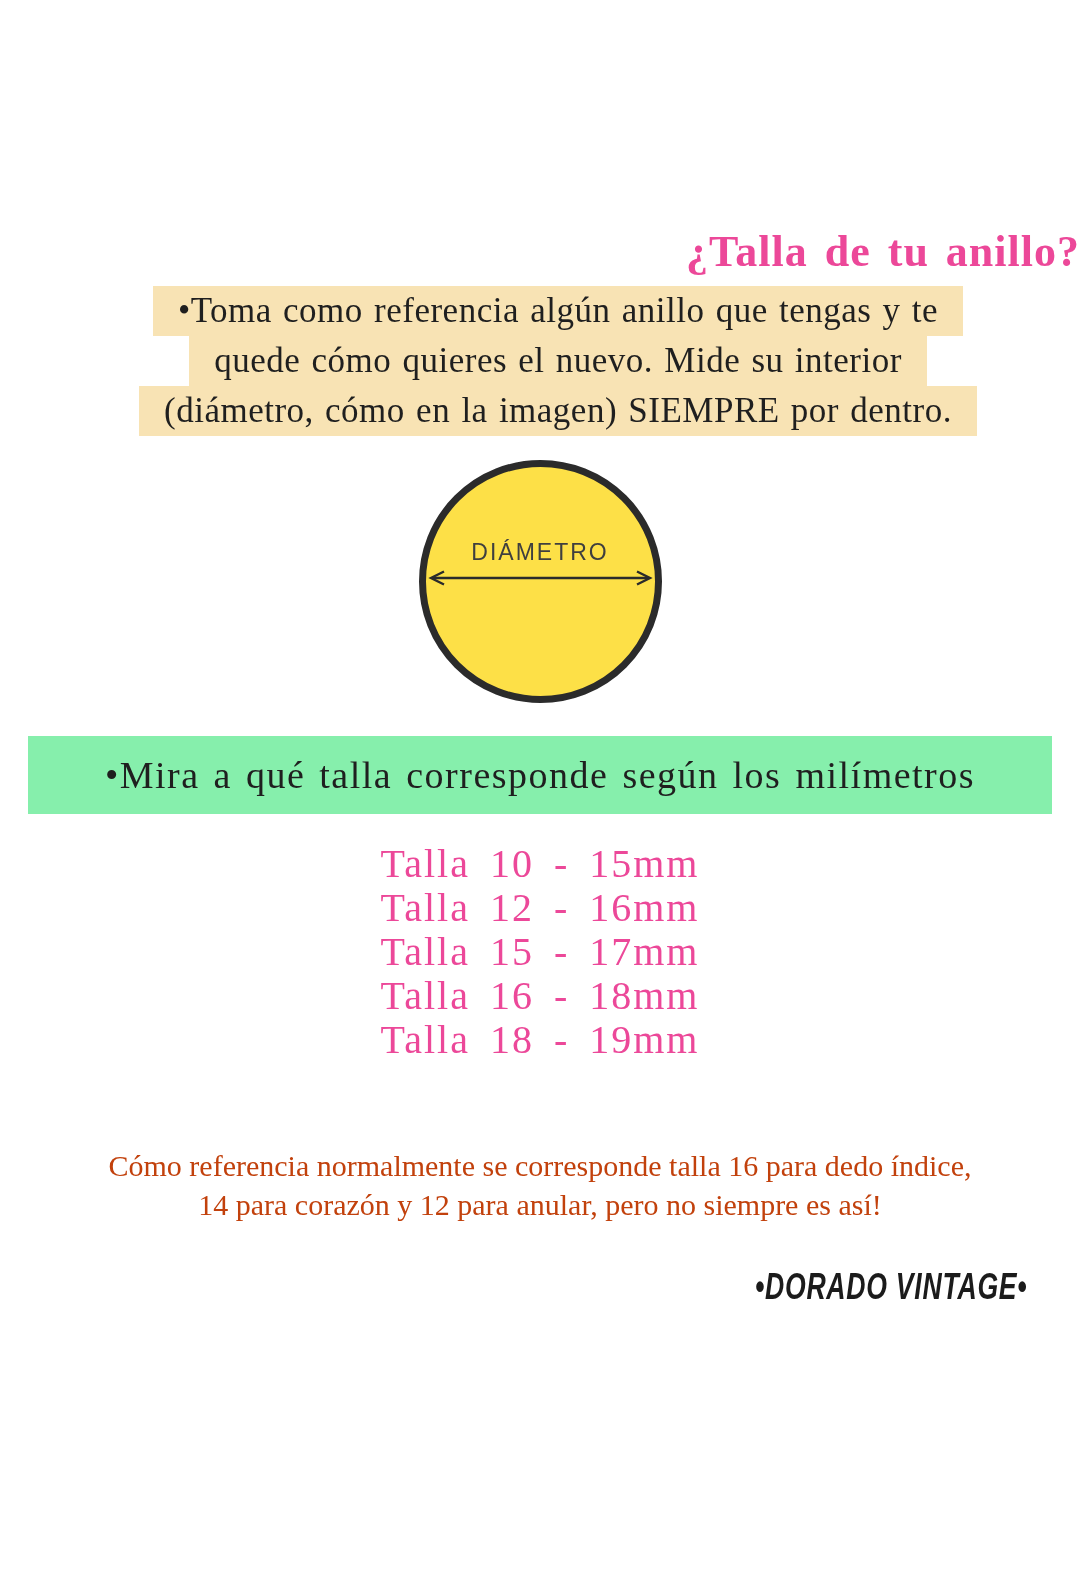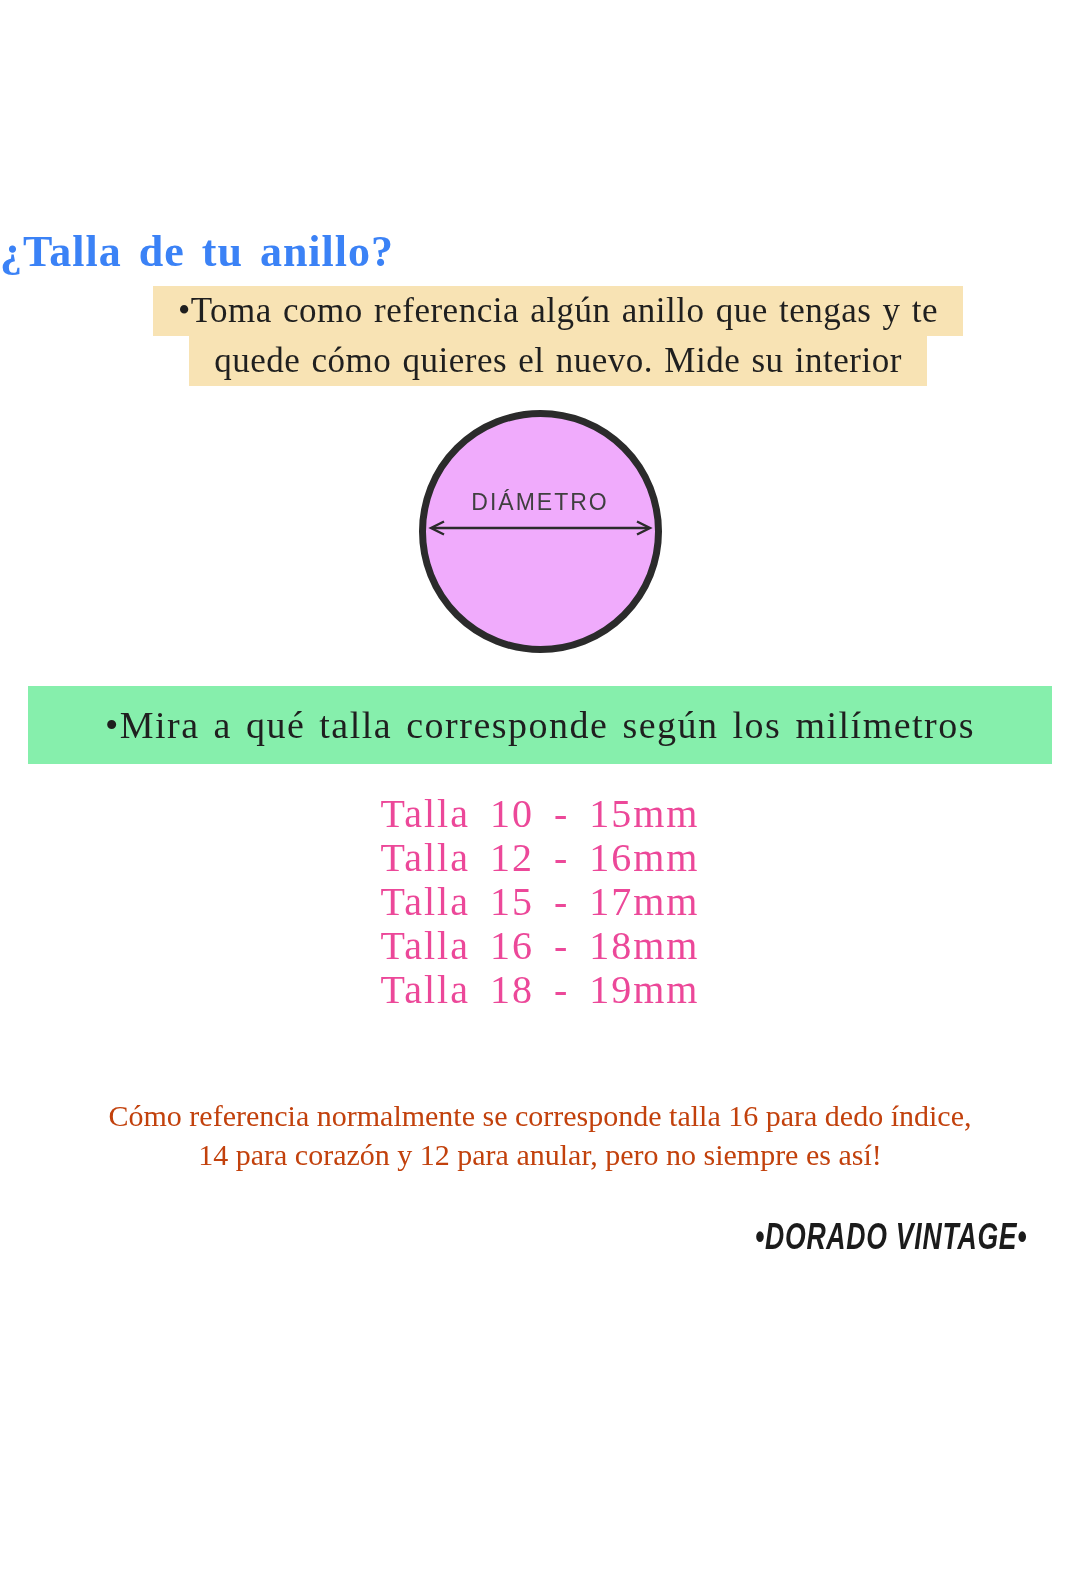--- a/index.html
+++ b/index.html
@@ -8,46 +8,46 @@
     position:relative;
     width:1080px; height:1584px;
     margin:0 auto;
     background:#ffffff;
     color:#1f1f1f;
     font-family:"Liberation Serif", serif;
     overflow:hidden;
   }
   .title {
     padding-top:226px;
-    text-align:left;
+    text-align:right;
     font-size:44px;
     font-weight:bold;
     letter-spacing:1px;
     word-spacing:5px;
-    color:#3b82f6;
+    color:#ec4899;
   }
   .intro { margin-top:9px;padding-left:36px; }
   .hl-row { text-align:center; line-height:0; }
   .hl {
     display:inline-block;
     background:#f8e3b4;
     font-size:35px;
     line-height:50px;
     padding:0 25px;
     letter-spacing:0.5px;
     word-spacing:2px;
     white-space:nowrap;
   }
   .diagram { margin-top:24px; display:flex; justify-content:center; }
   .circle {
     position:relative;
     width:243px; height:243px;
     border:7px solid #2b2b2b;
     border-radius:50%;
-    background:#f0abfc;
+    background:#fde047;
   }
   .diag-label {
     position:absolute; top:72px; left:0;
     width:229px;
     text-align:center;
     font-family:"Liberation Sans", sans-serif;
     font-size:23px;
     letter-spacing:2px;
     color:#3f3f3f;
   }
@@ -93,20 +93,23 @@
 
   <h1 class="title">¿Talla de tu anillo?</h1>
 
   <div class="intro">
     <div class="hl-row">
       <span class="hl">•Toma como referencia algún anillo que tengas y te</span>
     </div>
     <div class="hl-row">
       <span class="hl">quede cómo quieres el nuevo. Mide su interior</span>
     </div>
+    <div class="hl-row">
+      <span class="hl">(diámetro, cómo en la imagen) SIEMPRE por dentro.</span>
+    </div>
   </div>
 
   <div class="diagram">
     <div class="circle">
       <div class="diag-label">DIÁMETRO</div>
       <svg class="arrow" width="229" height="18" viewBox="0 0 229 18">
         <line x1="7" y1="9" x2="222" y2="9" stroke="#2b2b2b" stroke-width="2.4"></line>
         <polyline points="18,2.5 5,9 18,15.5" fill="none" stroke="#2b2b2b" stroke-width="2.4"></polyline>
         <polyline points="211,2.5 224,9 211,15.5" fill="none" stroke="#2b2b2b" stroke-width="2.4"></polyline>
       </svg>

